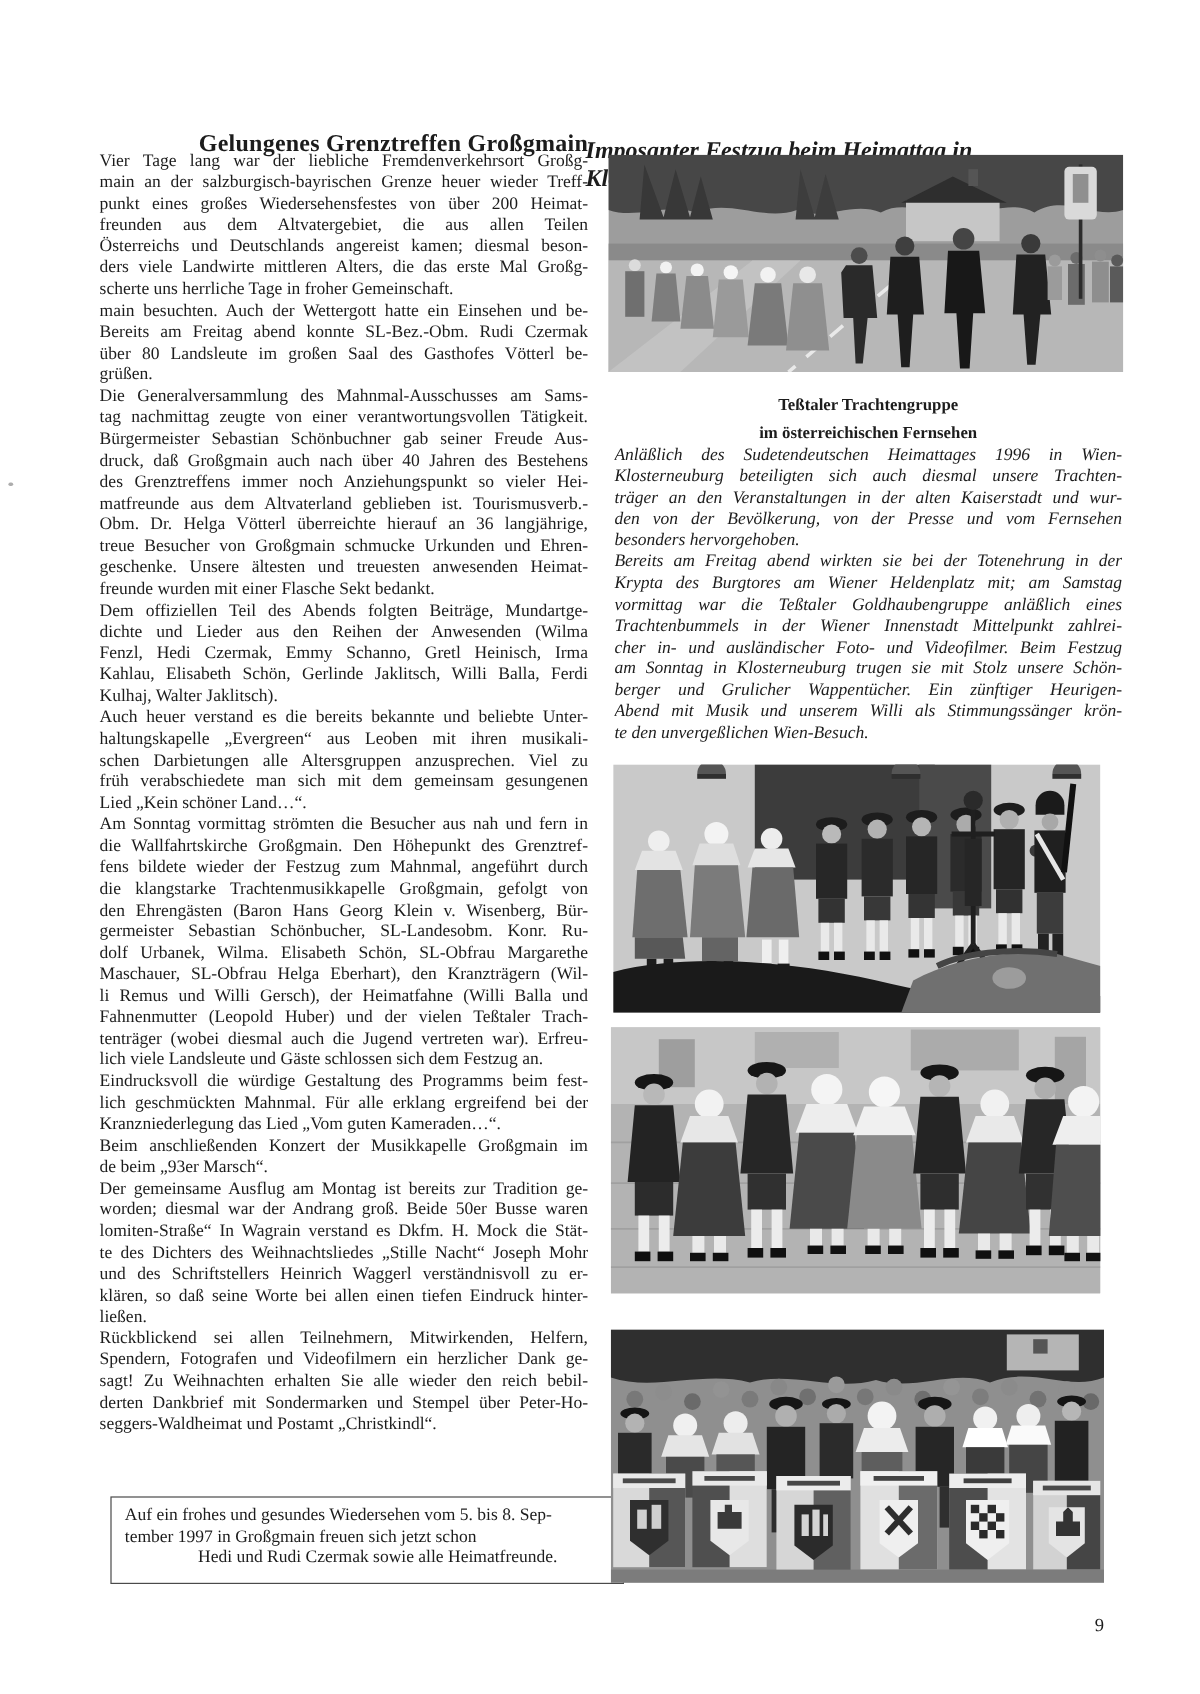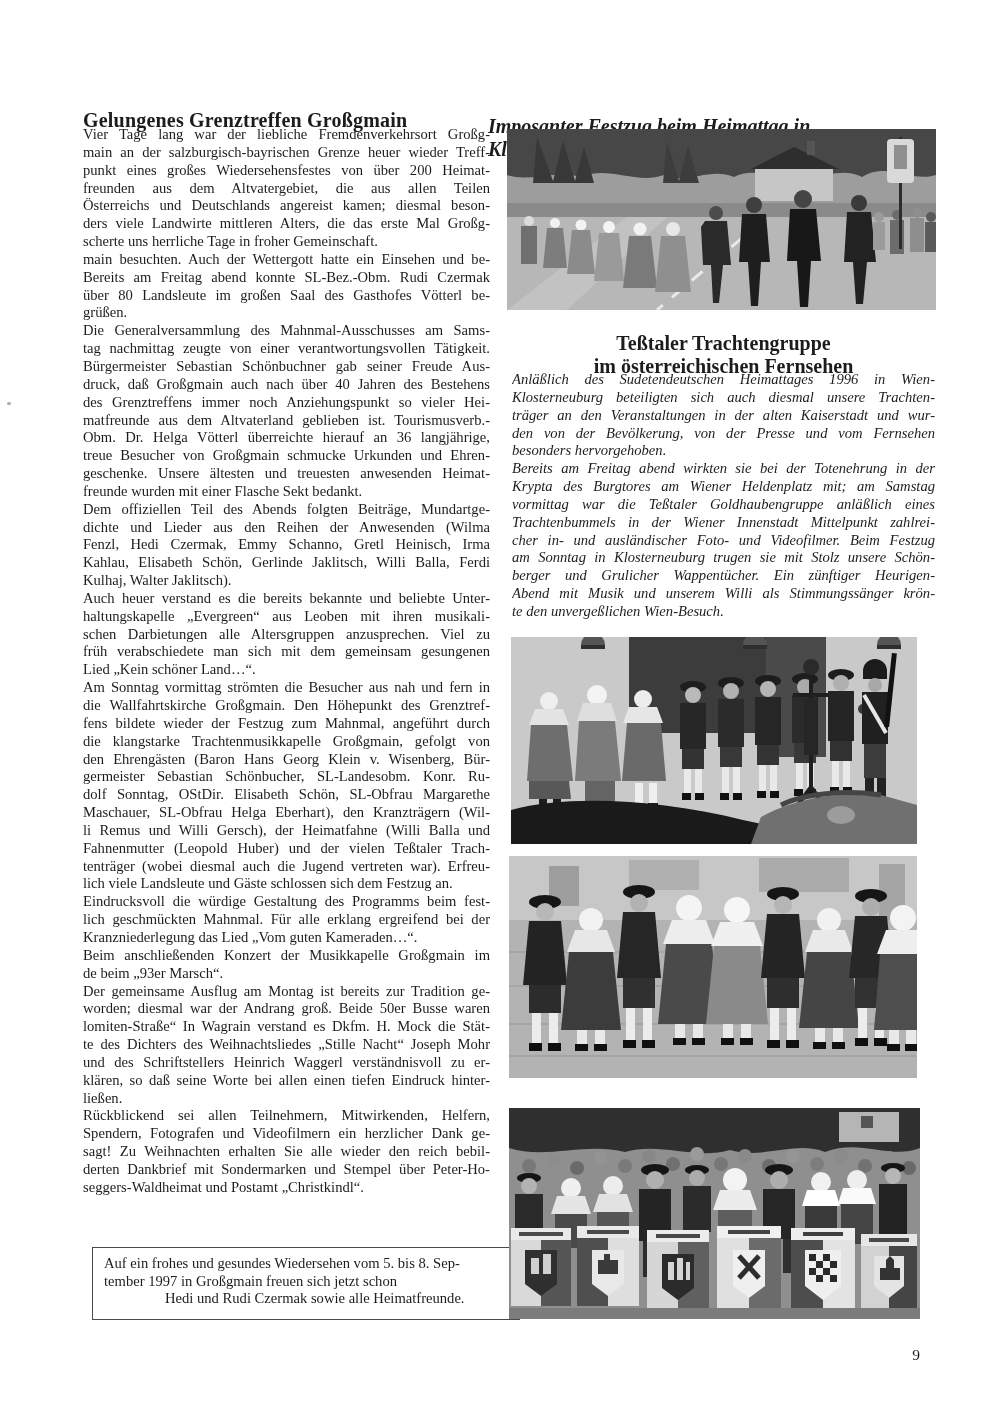--- a/index.html
+++ b/index.html
@@ -4,30 +4,30 @@
 <style>
   html,body{margin:0;padding:0;}
   body{
     width:1000px;height:1412px;position:relative;background:#ffffff;
     font-family:"Liberation Serif", serif;color:#1c1c1c;
     -webkit-font-smoothing:antialiased;overflow:hidden;
   }
   .abs{position:absolute;}
   
   .h-left{
-    left:83px;top:96px;width:407px;text-align:left;
+    left:83px;top:96px;width:407px;text-align:right;
     font-size:20px;font-weight:bold;letter-spacing:.2px;
   }
   .h-right-italic{
     left:488px;top:98px;width:423px;text-align:left;
     font-size:20px;font-weight:bold;font-style:italic;
   }
   .h-tess{
     left:512px;top:315px;width:423px;text-align:center;
-    font-size:20px;font-weight:bold;line-height:23px;
+    font-size:14px;font-weight:bold;line-height:23px;
   }
   
   .textcol{font-size:14.6px;overflow:hidden;}
   .col-l{left:83px;top:126px;width:407px;height:1112px;}
   .col-r{left:512px;top:371px;width:423px;height:256px;font-style:italic;}
   .para{margin:0;padding:0;}
   .ln{
     height:17.85px;line-height:17.85px;
     text-align:justify;text-align-last:justify;
   }
@@ -90,21 +90,21 @@
       <div class="ln">früh verabschiedete man sich mit dem gemeinsam gesungenen</div>
       <div class="ln ln-last">Lied „Kein schöner Land…“.</div>
     </div>
     <div class="para">
       <div class="ln">Am Sonntag vormittag strömten die Besucher aus nah und fern in</div>
       <div class="ln">die Wallfahrtskirche Großgmain. Den Höhepunkt des Grenztref-</div>
       <div class="ln">fens bildete wieder der Festzug zum Mahnmal, angeführt durch</div>
       <div class="ln">die klangstarke Trachtenmusikkapelle Großgmain, gefolgt von</div>
       <div class="ln">den Ehrengästen (Baron Hans Georg Klein v. Wisenberg, Bür-</div>
       <div class="ln">germeister Sebastian Schönbucher, SL-Landesobm. Konr. Ru-</div>
-      <div class="ln">dolf Sonntag, OStDir. Elisabeth Schön, SL-Obfrau Margarethe</div>
+      <div class="ln">dolf Urbanek, Wilma. Elisabeth Schön, SL-Obfrau Margarethe</div>
       <div class="ln">Maschauer, SL-Obfrau Helga Eberhart), den Kranzträgern (Wil-</div>
       <div class="ln">li Remus und Willi Gersch), der Heimatfahne (Willi Balla und</div>
       <div class="ln">Fahnenmutter (Leopold Huber) und der vielen Teßtaler Trach-</div>
       <div class="ln">tenträger (wobei diesmal auch die Jugend vertreten war). Erfreu-</div>
       <div class="ln ln-last">lich viele Landsleute und Gäste schlossen sich dem Festzug an.</div>
     </div>
     <div class="para">
       <div class="ln">Eindrucksvoll die würdige Gestaltung des Programms beim fest-</div>
       <div class="ln">lich geschmückten Mahnmal. Für alle erklang ergreifend bei der</div>
       <div class="ln ln-last">Kranzniederlegung das Lied „Vom guten Kameraden…“.</div>

